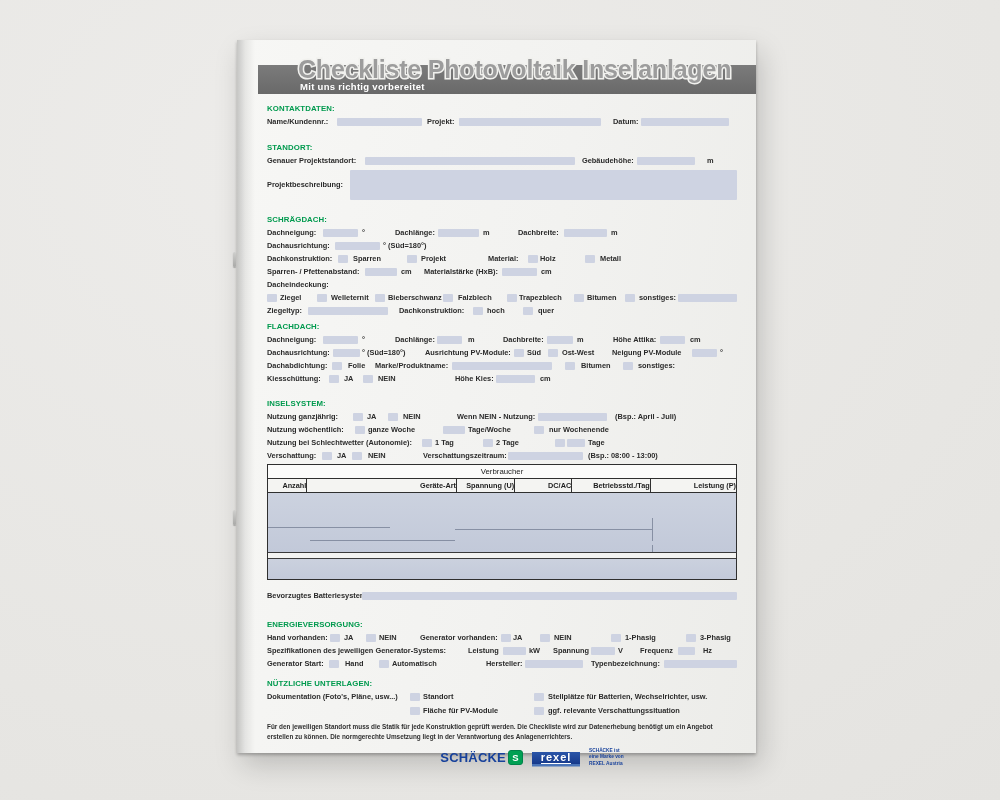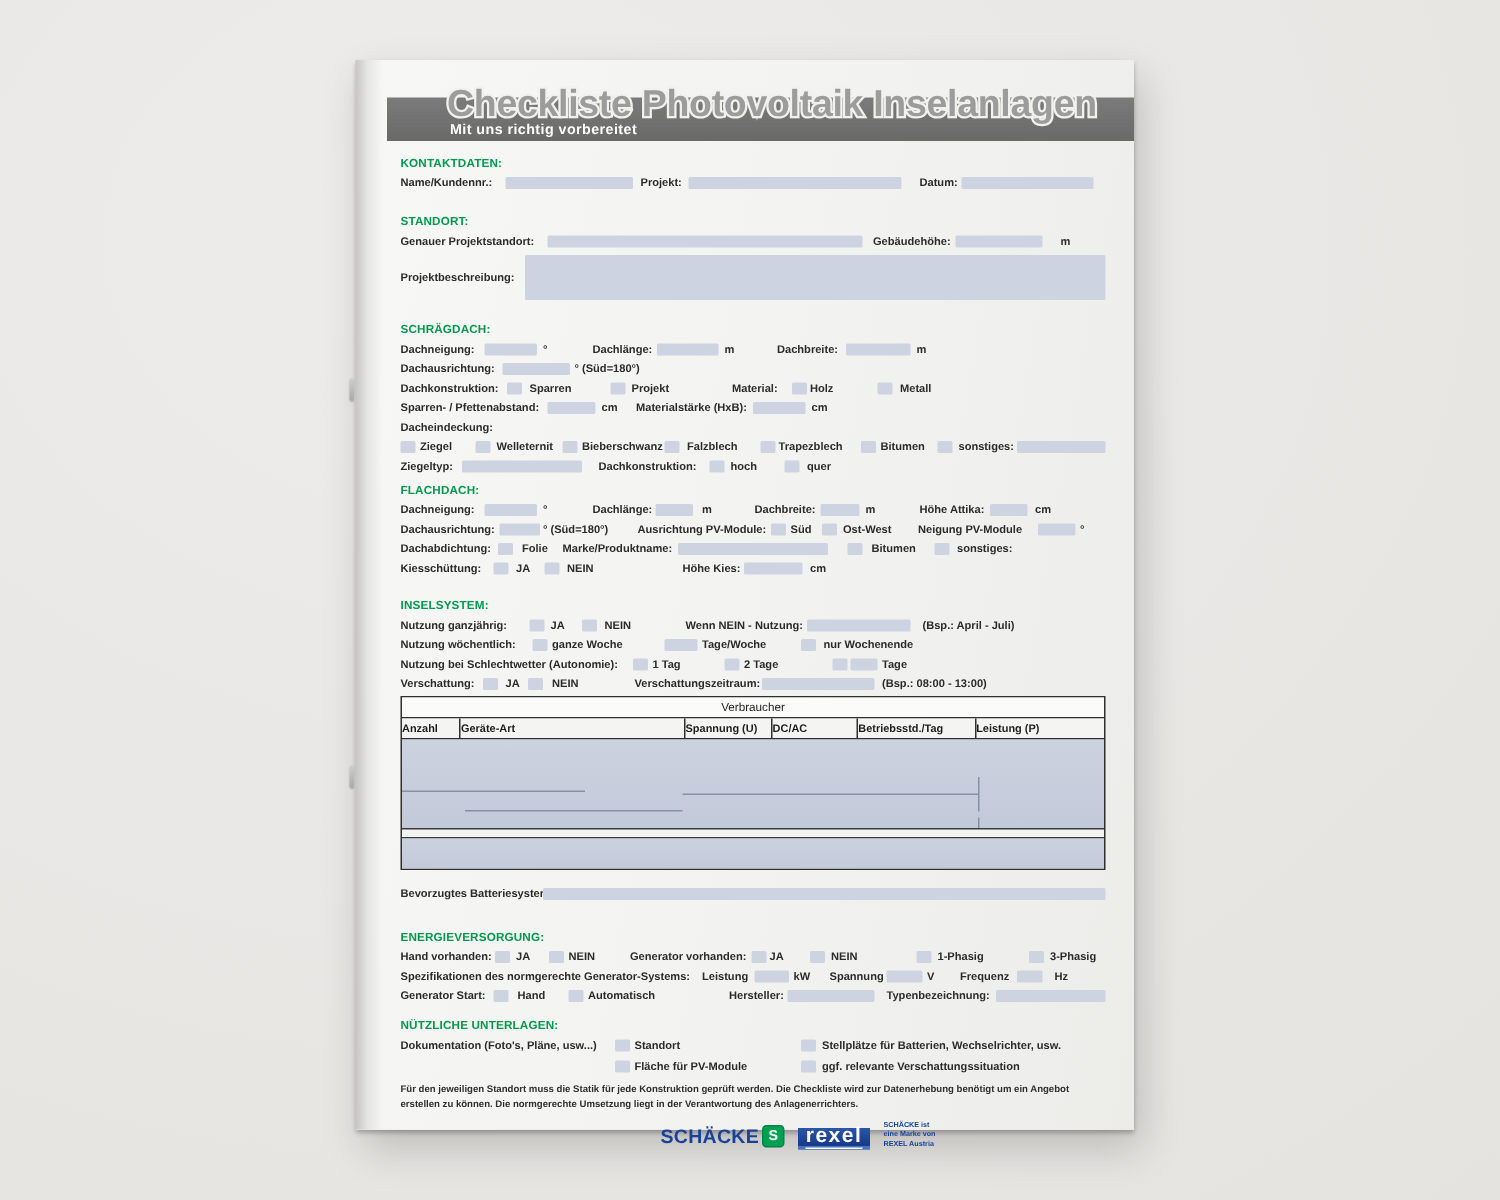--- a/index.html
+++ b/index.html
@@ -30,36 +30,36 @@
   section{display:block;}
   .sec-title{height:13px;line-height:13.5px;font-size:7.8px;font-weight:700;color:#009a4e;letter-spacing:.1px;}
   .row{position:relative;height:13px;text-align:right;}
   .lb{position:absolute;top:0;line-height:13px;font-size:7.4px;font-weight:600;color:#2b2b2b;white-space:nowrap;}
   .fld{position:absolute;top:2.5px;height:8.5px;background:#ced3e2;border-radius:1px;}
   .cb{position:absolute;top:3.2px;width:10px;height:7.5px;background:#ced3e2;border-radius:1px;}
   
   .vtable{margin-top:2px;border:1.5px solid #2f2f2f;}
   .vt-title{height:13px;line-height:13px;border-bottom:1px solid #2f2f2f;background:#fbfbfa;text-align:center;font-size:7.8px;font-weight:400;color:#1d1d1d;}
   .vt-head{display:flex;height:13px;border-bottom:1px solid #2f2f2f;background:#f4f4f2;}
-  .vt-head>div{line-height:13px;font-size:7.3px;font-weight:700;color:#1d1d1d;text-align:left;border-right:1px solid #2f2f2f;box-sizing:border-box;}
+  .vt-head>div{line-height:13px;font-size:7.3px;font-weight:700;color:#1d1d1d;text-align:right;border-right:1px solid #2f2f2f;box-sizing:border-box;}
   .vt-head>div:last-child{border-right:none;}
   .vt-body{position:relative;height:59px;background:linear-gradient(180deg,#ccd2df 0%,#c2c9d9 100%);}
   .vt-gap{height:5px;background:#f3f3f1;border-top:1px solid #3a3a3a;border-bottom:1px solid #3a3a3a;}
   .vt-body2{position:relative;height:20px;background:linear-gradient(180deg,#cbd1de,#c3cada);}
   .artifact{position:absolute;background:rgba(84,95,118,.55);}
   
   .hinweis{margin-top:5px;padding-right:2px;font-size:6.4px;font-weight:600;color:#2f2f2f;line-height:1.5;}
   .footer{display:flex;align-items:center;justify-content:center;gap:9px;margin-top:7px;margin-left:60px;}
   .schaecke{display:flex;align-items:center;gap:2px;}
   .schaecke-word{font-size:13px;font-weight:800;color:#17419b;letter-spacing:.2px;}
   .schaecke-icon{width:13px;height:13px;border-radius:3px;background:#00a053;border:1px solid #00834a;color:#fff;
     display:flex;align-items:center;justify-content:center;font-size:9.5px;font-weight:800;}
   .rexel-box{width:48px;height:12px;background:linear-gradient(180deg,#2a55a8 0%,#16398b 100%);
     display:flex;align-items:center;justify-content:center;box-shadow:0 2.5px 0 #4a74b8;}
-  .rexel-word{color:#fff;font-size:14px;font-weight:700;letter-spacing:1px;border-bottom:1px solid #fff;line-height:1.1;}
+  .rexel-word{color:#fff;font-size:11px;font-weight:700;letter-spacing:1px;border-bottom:1px solid #fff;line-height:1.1;}
   .tagline{font-size:4.8px;font-weight:700;color:#17419b;line-height:1.3;}
 </style>
 </head>
 <body>
 
 <div class="page">
   <span class="staple" style="top:212px"></span>
   <span class="staple" style="top:470px"></span>
 
   <div class="topbar">
@@ -299,21 +299,21 @@
         <span class="cb" style="left:234px"></span>
         <span class="lb" style="left:246px">JA</span>
         <span class="cb" style="left:273px"></span>
         <span class="lb" style="left:287px">NEIN</span>
         <span class="cb" style="left:344px"></span>
         <span class="lb" style="left:358px">1-Phasig</span>
         <span class="cb" style="left:419px"></span>
         <span class="lb" style="left:433px">3-Phasig</span>
       </div>
       <div class="row">
-        <span class="lb" style="left:0">Spezifikationen des normgerechte Generator-Systems:</span>
+        <span class="lb" style="left:0">Spezifikationen des jeweiligen Generator-Systems:</span>
         <span class="lb" style="left:201px">Leistung</span>
         <span class="fld" style="left:236px;width:23px"></span>
         <span class="lb" style="left:262px">kW</span>
         <span class="lb" style="left:286px">Spannung</span>
         <span class="fld" style="left:324px;width:24px"></span>
         <span class="lb" style="left:351px">V</span>
         <span class="lb" style="left:373px">Frequenz</span>
         <span class="fld" style="left:411px;width:17px"></span>
         <span class="lb" style="left:436px">Hz</span>
       </div>

